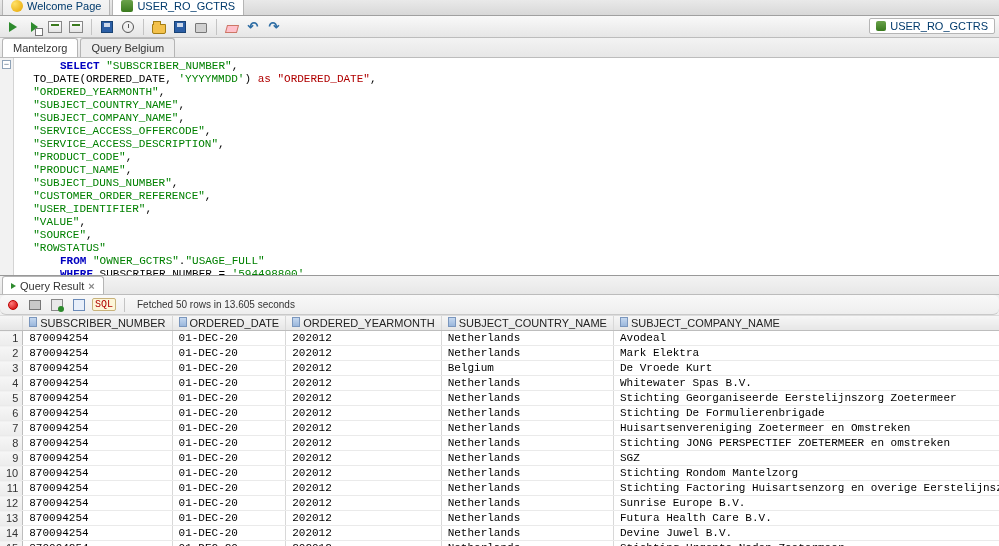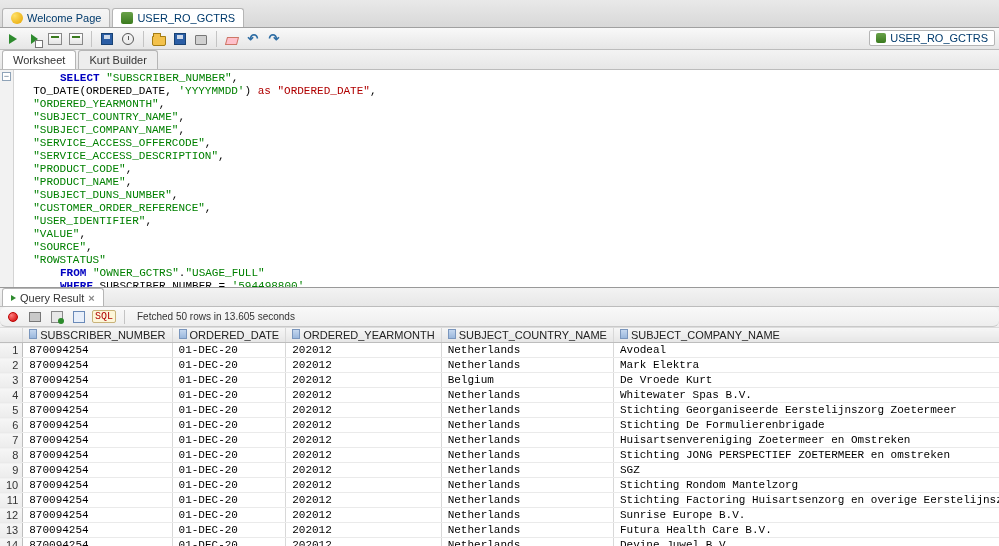--- a/index.html
+++ b/index.html
@@ -6,21 +6,21 @@
   html, body { width: 999px; height: 546px; overflow: hidden; }
   body {
     font-family: Tahoma, Arial, sans-serif;
     font-size: 11px;
     background: #f0f0f0;
     color: #000;
   }
 
   
   .file-tabs {
-    height: 28px;
+    height: 16px;
     background: linear-gradient(#e9e9e9,#d8d8d8);
     display: flex;
     align-items: flex-end;
     border-bottom: 1px solid #a0a0a0;
     padding-left: 2px;
   }
   .file-tab {
     display: flex; align-items: center; gap: 4px;
     height: 19px;
     padding: 0 8px;
@@ -231,24 +231,24 @@
     </div>
 
   <div class="conn-label">
     <span class="ft-icon ft-db" style="width:10px;height:10px"></span>
     <span>USER_RO_GCTRS</span>
   </div>
 </div>
 
 <div class="ws-tabs">
   <div class="ws-tab active">
-    <span>Worksheet</span>
+    <span>Mantelzorg</span>
   </div>
   <div class="ws-tab">
-    <span>Kurt Builder</span>
+    <span>Query Belgium</span>
   </div>
 </div>
 
 <div class="editor">
   <div class="gutter">
     <div class="fold">−</div>
   </div>
   <pre class="code" id="code"><span class="kw">SELECT </span><span class="str">"SUBSCRIBER_NUMBER"</span>,
 <span class="fn">  TO_DATE(ORDERED_DATE, </span><span class="str">'YYYYMMDD'</span><span class="fn">) </span><span class="as">as</span> <span class="alias">"ORDERED_DATE"</span>,
   <span class="str">"ORDERED_YEARMONTH"</span>,

